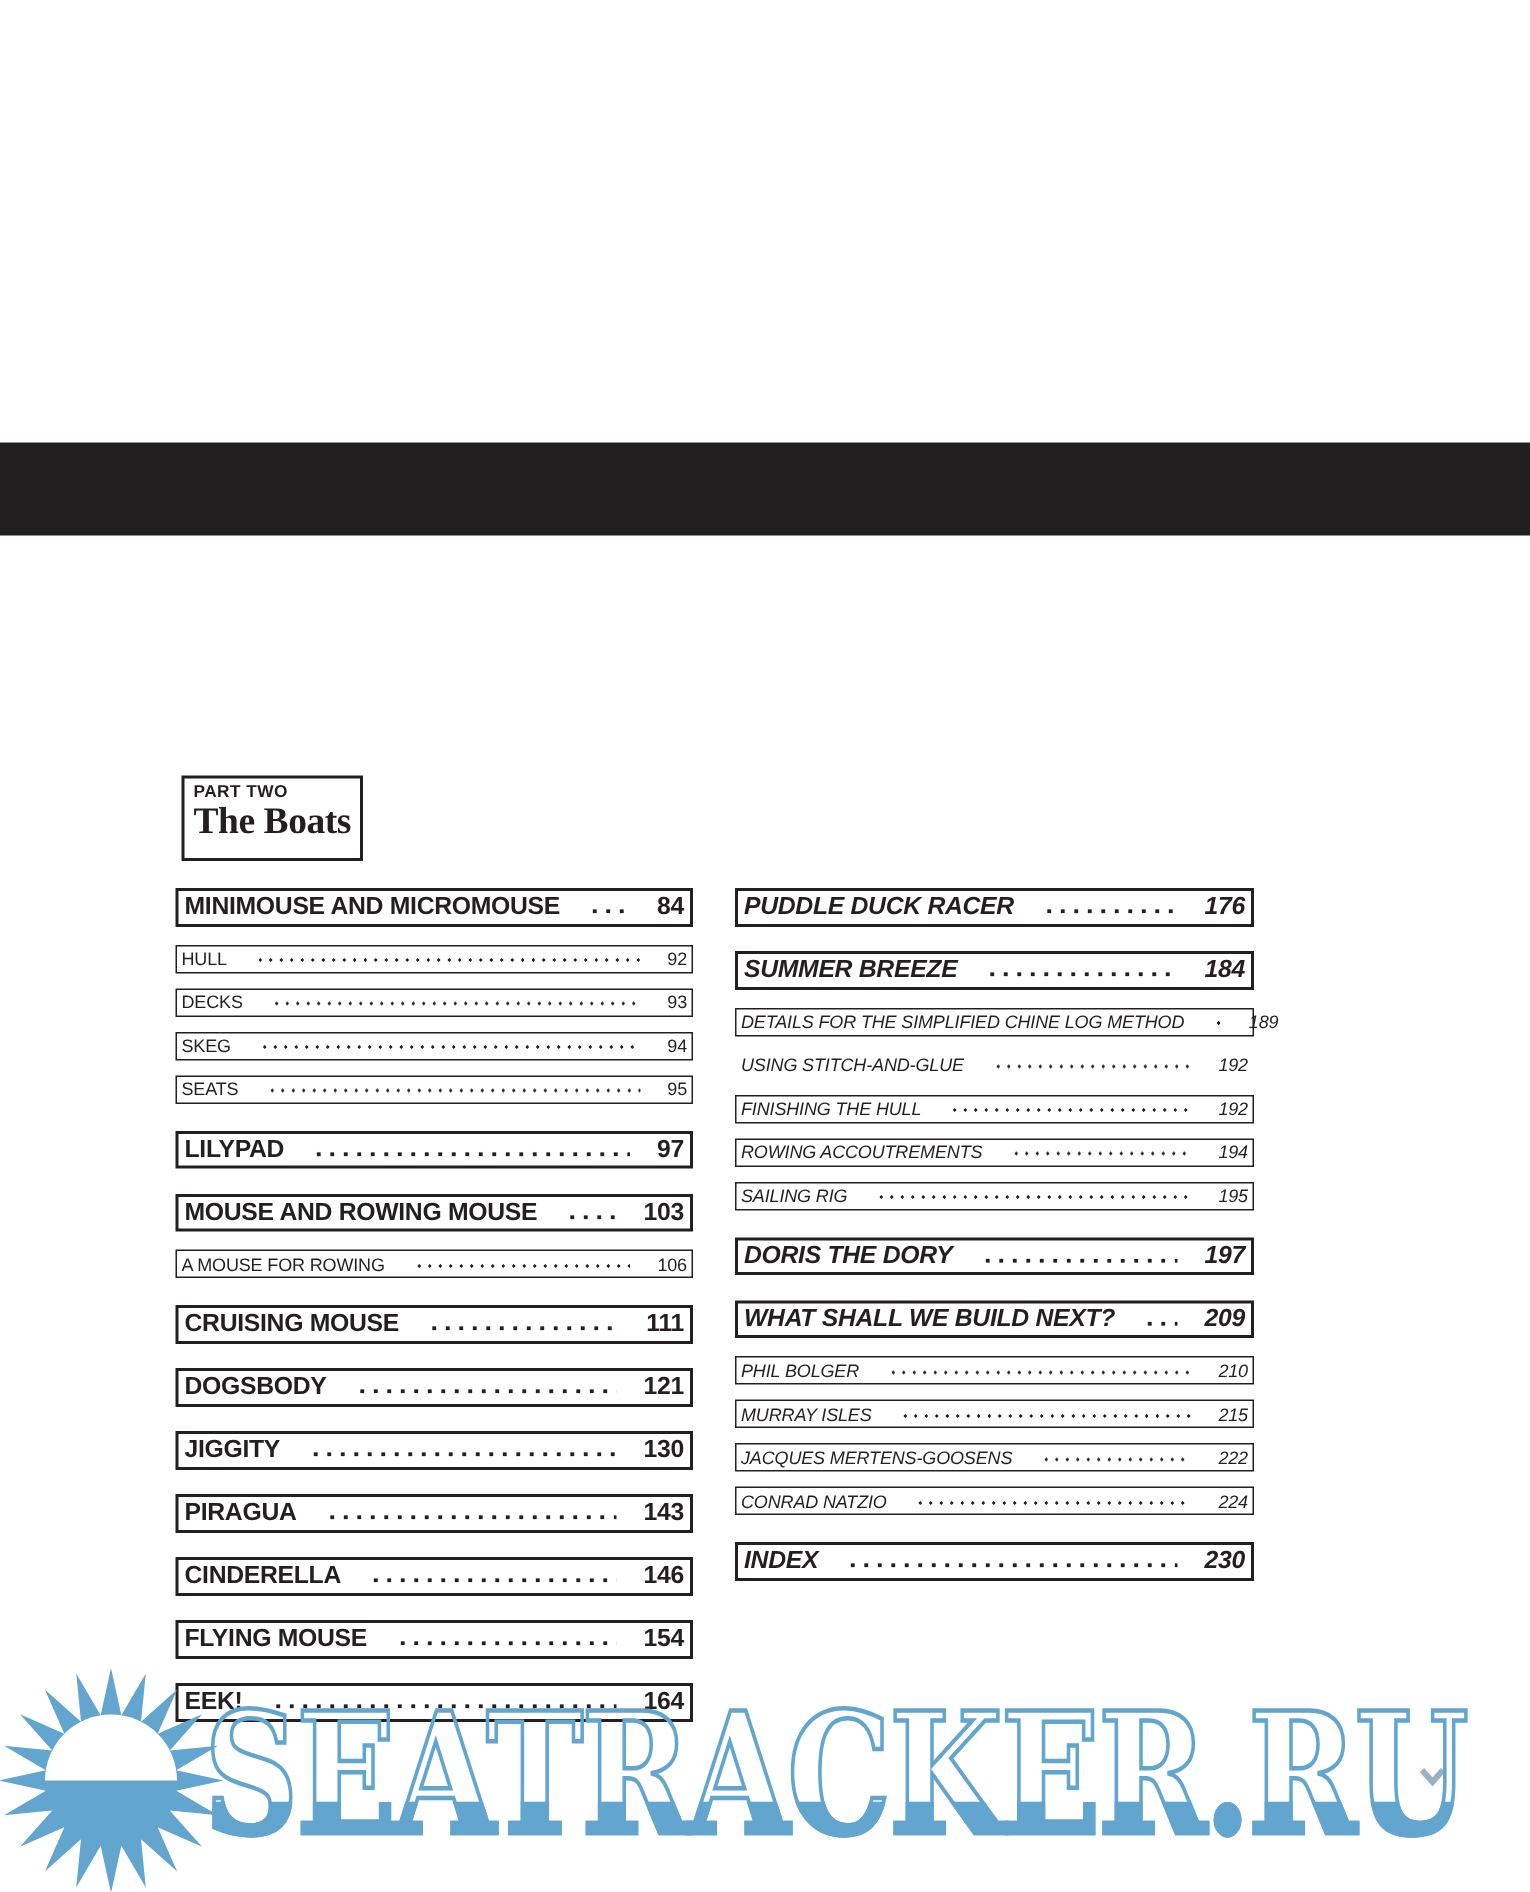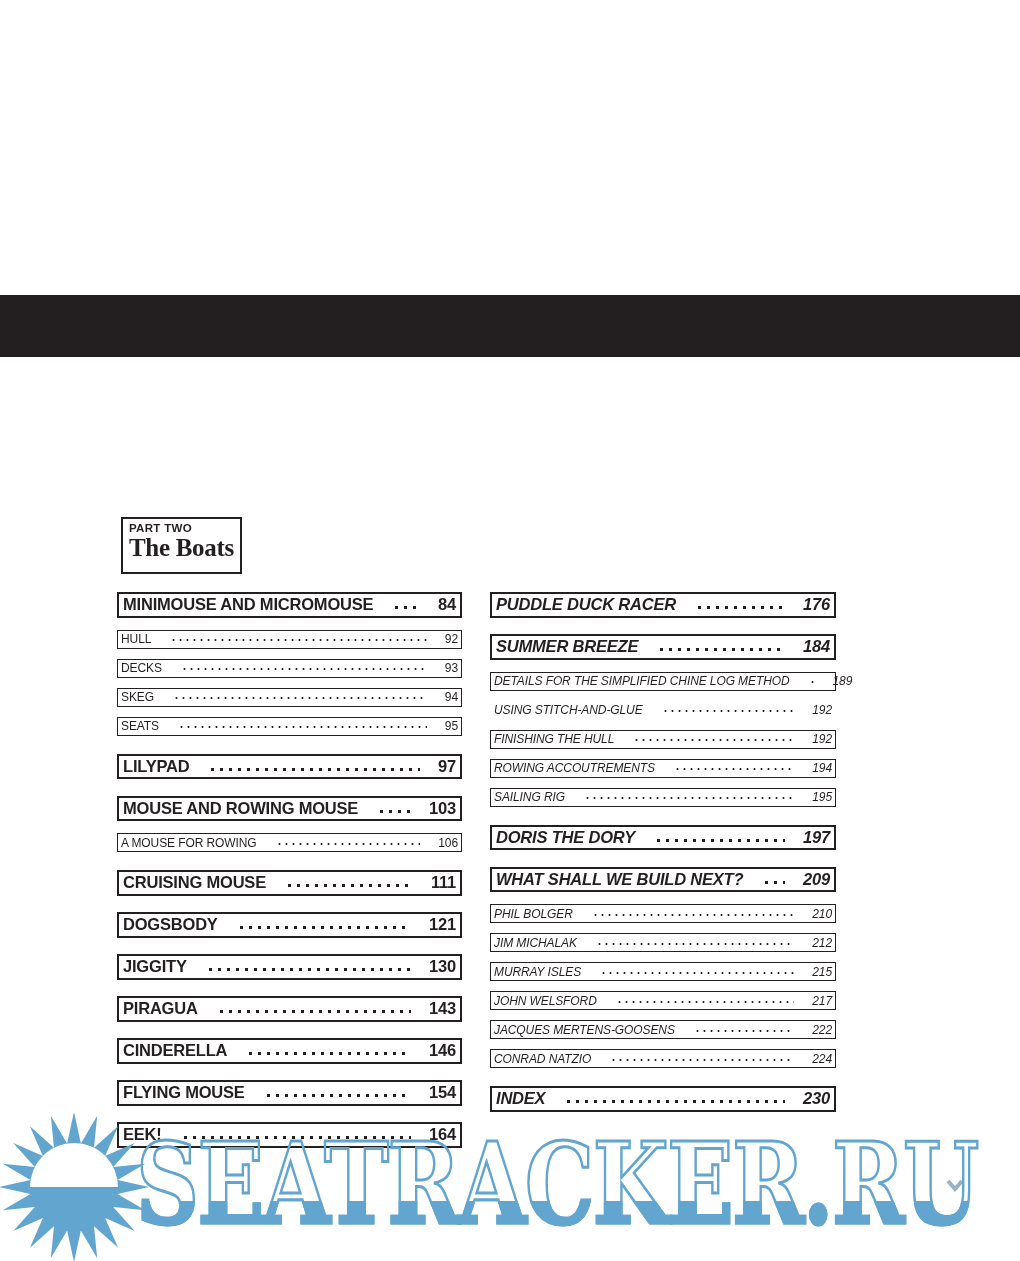--- a/index.html
+++ b/index.html
@@ -214,33 +214,23 @@
         <span class="label">WHAT SHALL WE BUILD NEXT?</span>
         <span class="leader"></span>
         <span class="page-num">209</span>
       </div>
       <div class="toc-row s">
         <span class="label">PHIL BOLGER</span>
         <span class="leader"></span>
         <span class="page-num">210</span>
       </div>
       <div class="toc-row s">
-        <span class="label">JIM MICHALAK</span>
-        <span class="leader"></span>
-        <span class="page-num">212</span>
-      </div>
-      <div class="toc-row s">
         <span class="label">MURRAY ISLES</span>
         <span class="leader"></span>
         <span class="page-num">215</span>
-      </div>
-      <div class="toc-row s">
-        <span class="label">JOHN WELSFORD</span>
-        <span class="leader"></span>
-        <span class="page-num">217</span>
       </div>
       <div class="toc-row s">
         <span class="label">JACQUES MERTENS-GOOSENS</span>
         <span class="leader"></span>
         <span class="page-num">222</span>
       </div>
       <div class="toc-row s">
         <span class="label">CONRAD NATZIO</span>
         <span class="leader"></span>
         <span class="page-num">224</span>

